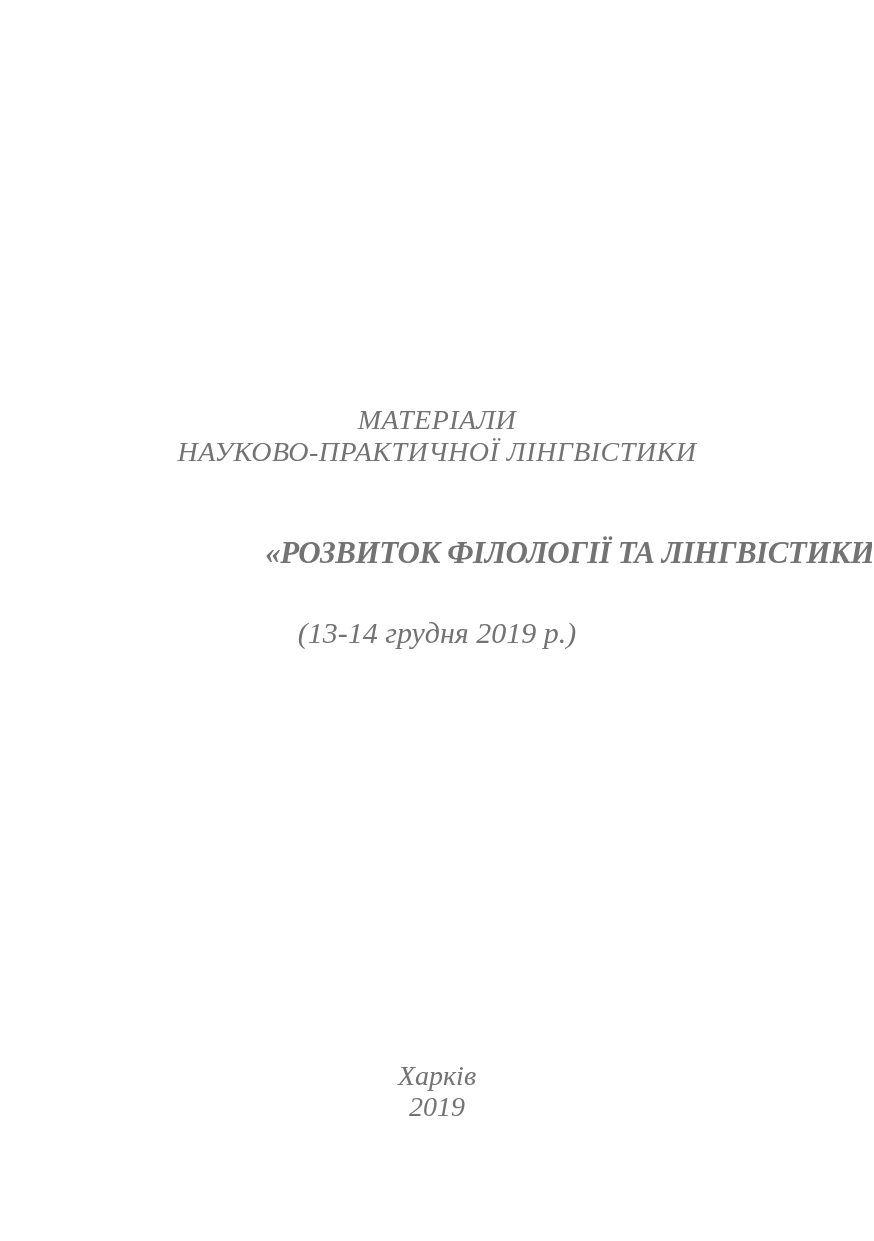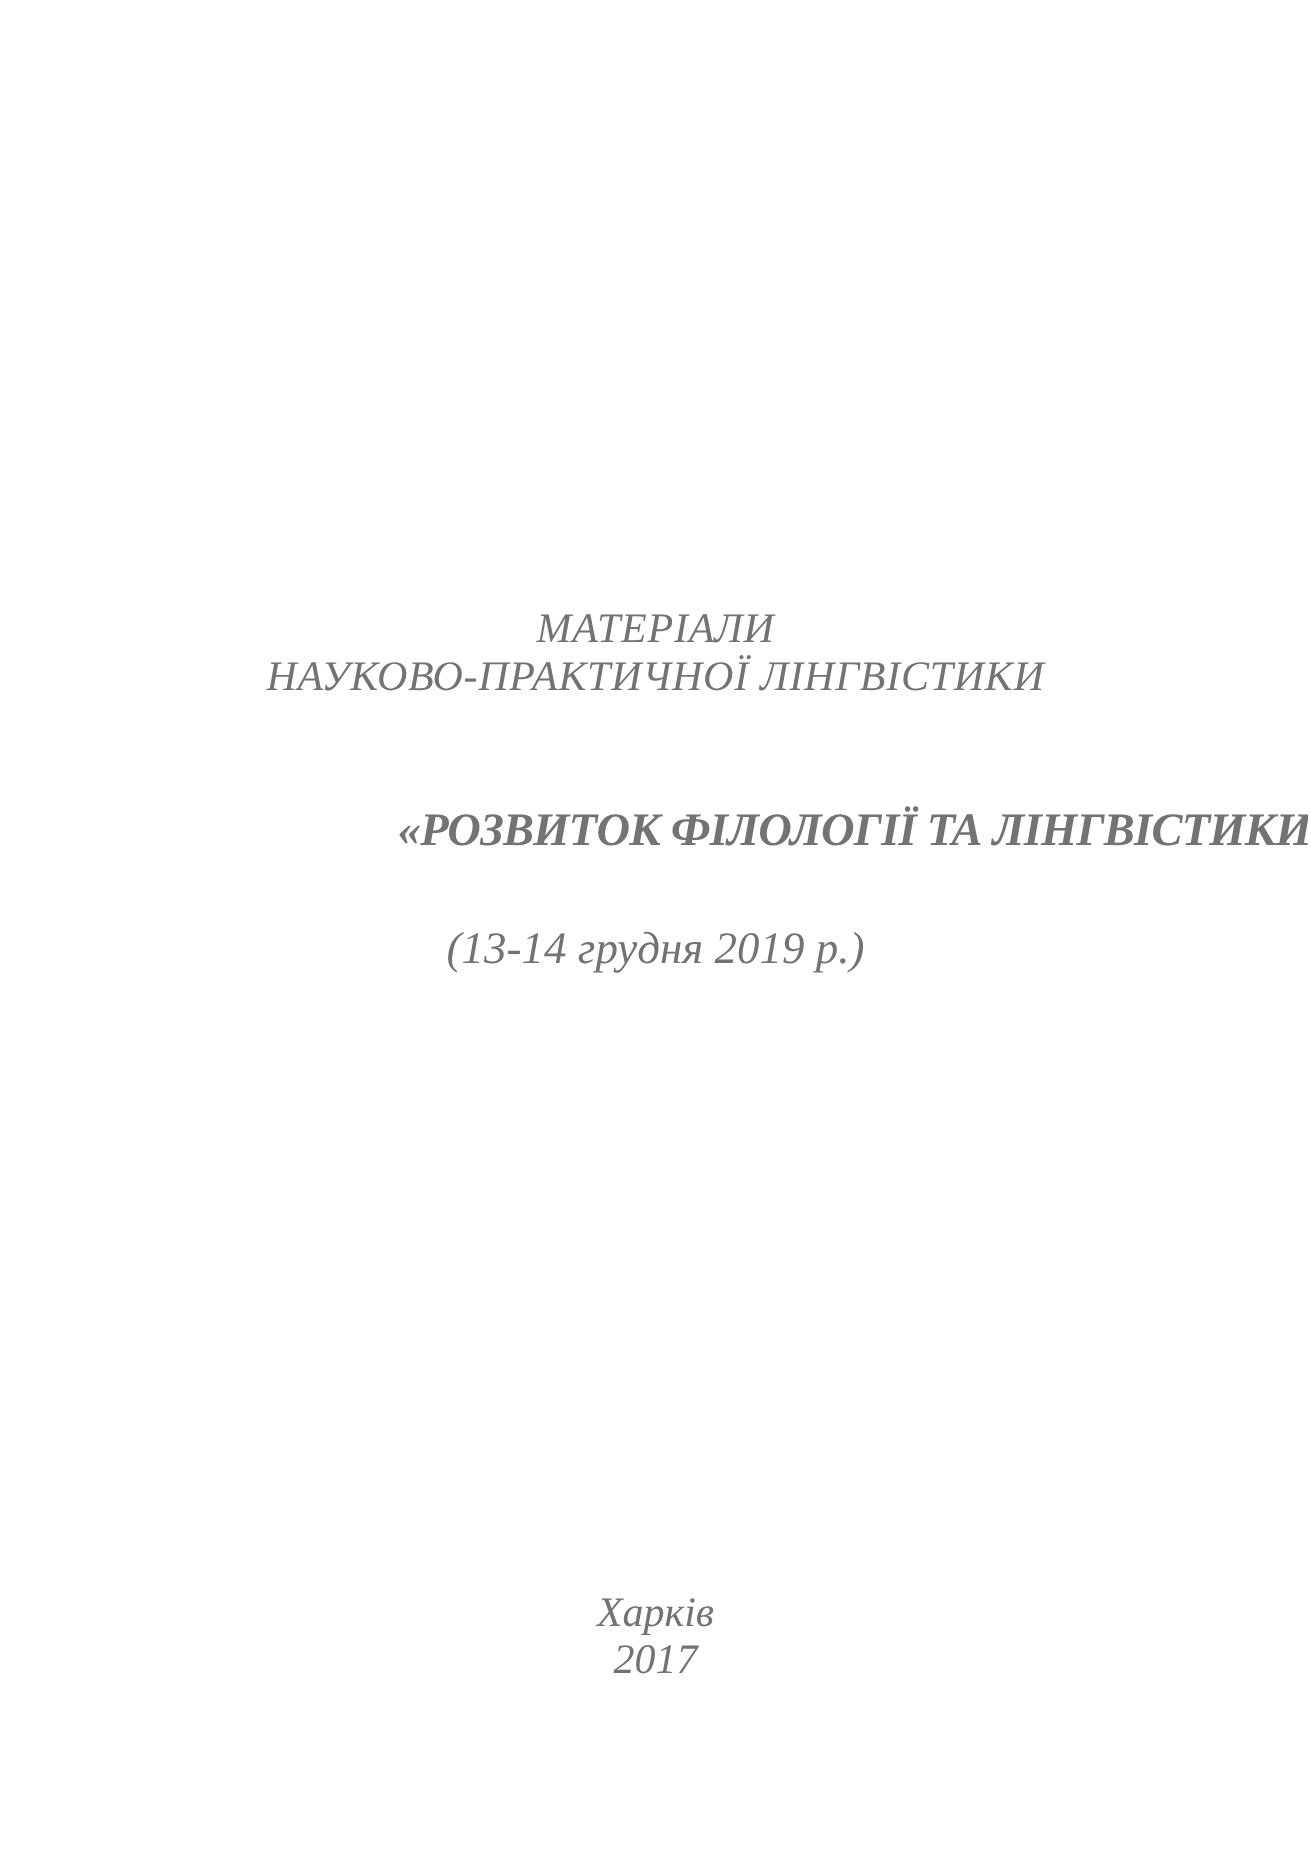--- a/index.html
+++ b/index.html
@@ -65,16 +65,16 @@
   </div>
 
   <div class="centered title-block">
     <span class="line">«РОЗВИТОК ФІЛОЛОГІЇ ТА ЛІНГВІСТИКИ</span>
   </div>
 
   <div class="centered date-line">(13-14 грудня 2019 р.)</div>
 
   <div class="centered footer-block">
     <span class="line">Харків</span>
-    <span class="line">2017</span>
+    <span class="line">2019</span>
   </div>
 
 </div>
 
 </body></html>

